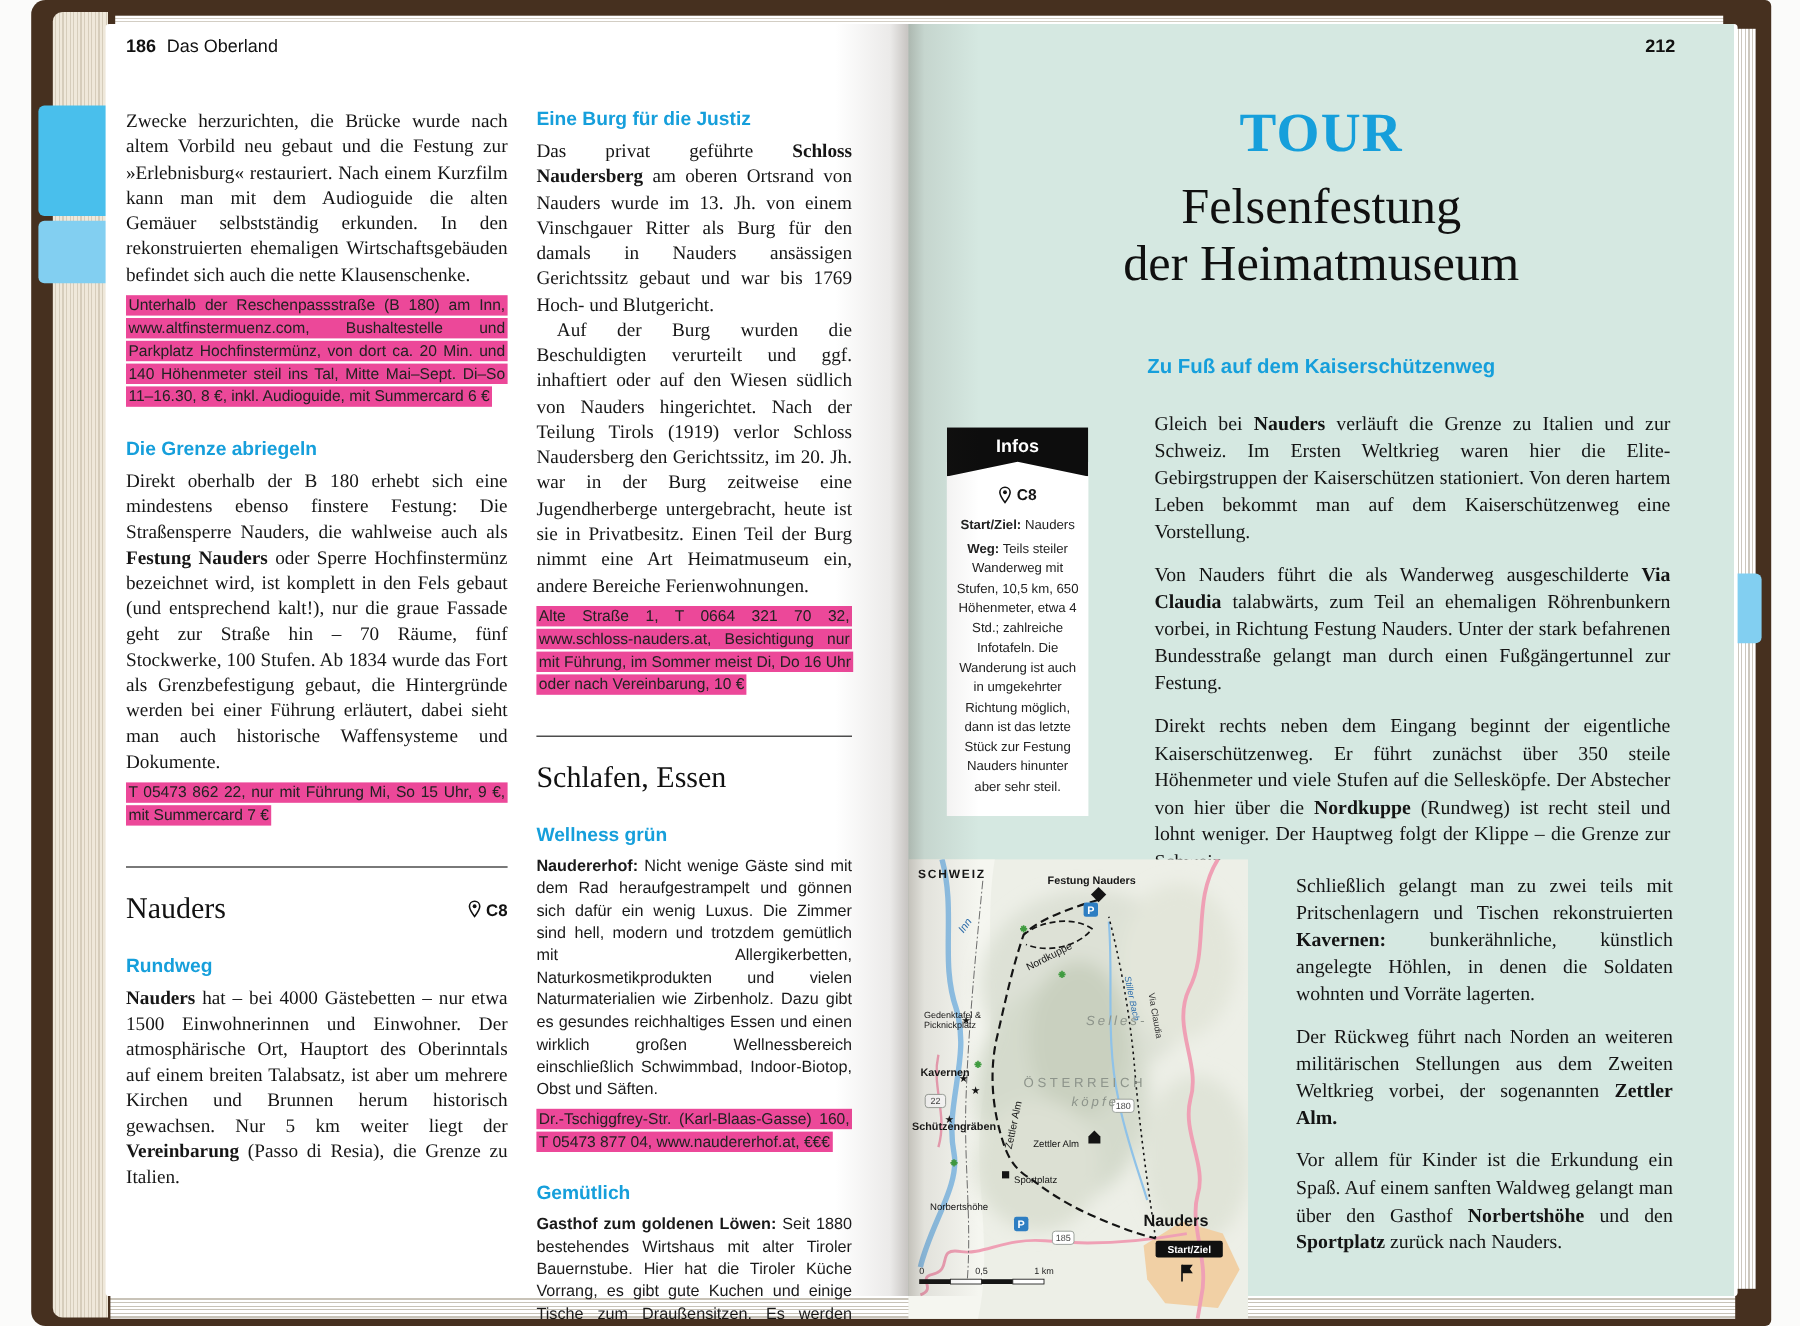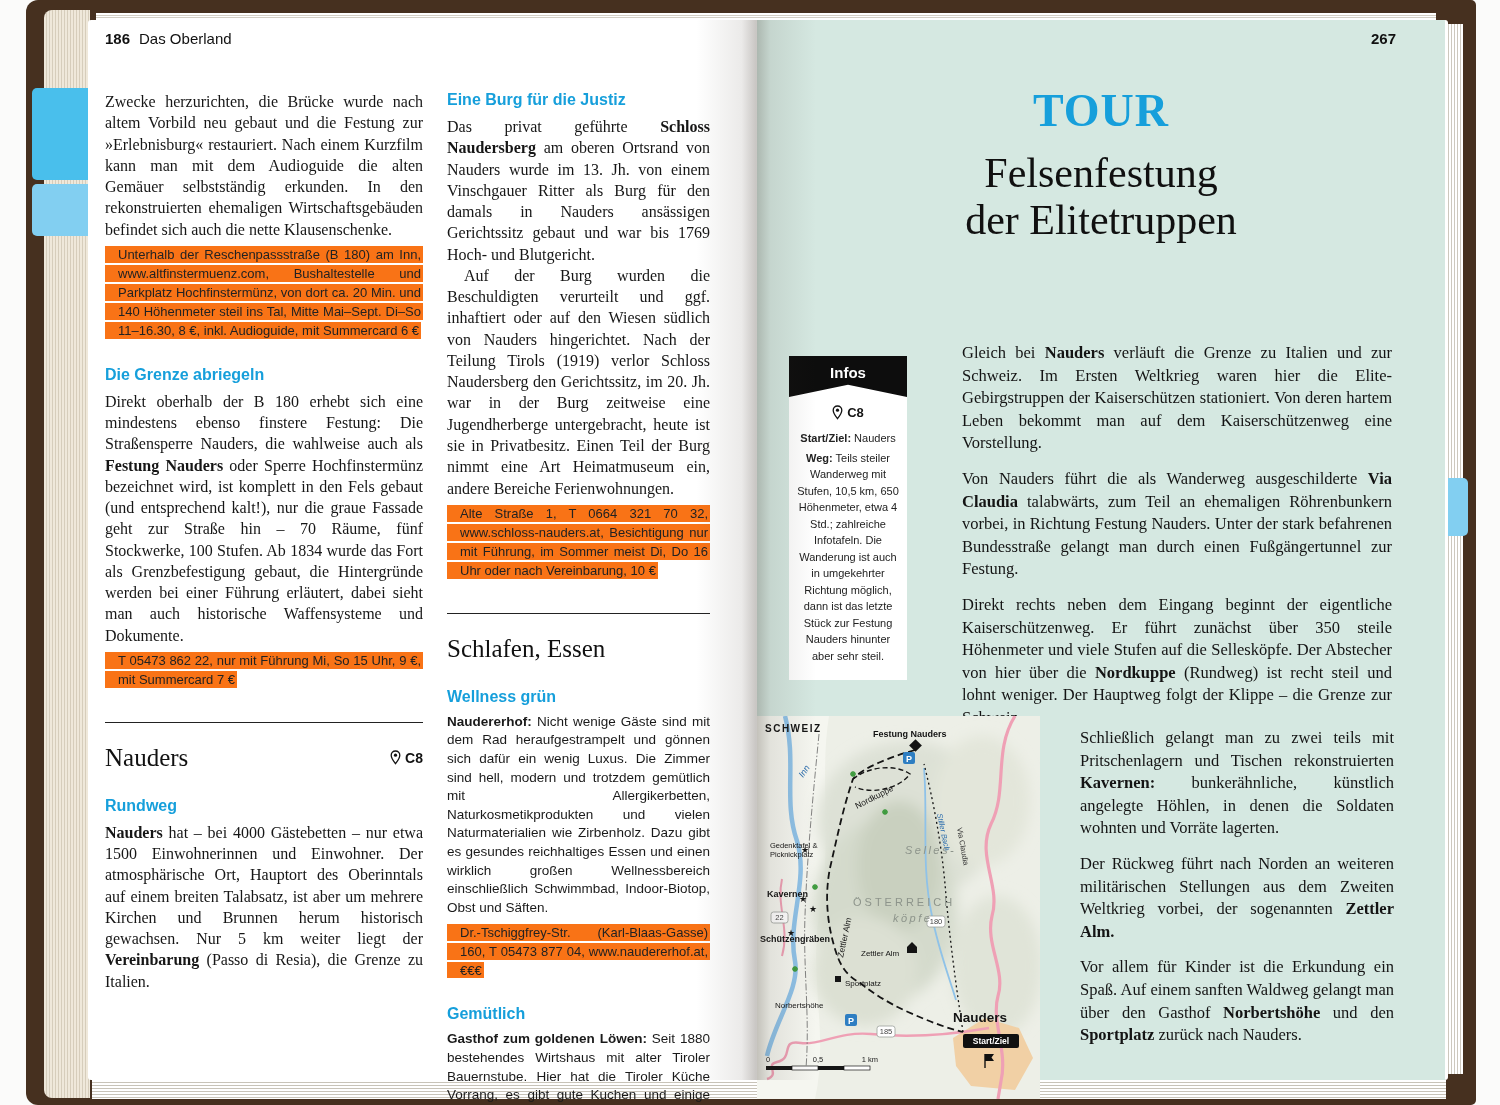--- a/index.html
+++ b/index.html
@@ -27,21 +27,21 @@
   .lp-header{display:flex;gap:9px;align-items:baseline;font-size:15px;color:#111;}
   .pnum{font-weight:bold;}
   .cols{display:flex;gap:24px;margin-top:44px;}
   .col1{width:318px;}
   .col2{width:263px;}
   .col > :first-child{margin-top:0;}
   .serif-p{font-family:Liberation Serif, serif;font-size:16px;line-height:1.33;text-align:justify;color:#161616;hyphens:auto;}
   .indent{text-indent:17px;}
   .sans-p{font-size:13.5px;line-height:1.38;text-align:justify;color:#1a1a1a;hyphens:auto;}
   .info{font-size:13px;line-height:1.46;color:#222;text-align:justify;margin-top:6px;hyphens:auto;}
-  .hl{background:#f97316;-webkit-box-decoration-break:clone;box-decoration-break:clone;padding:.5px 2px 1px 13px;}
+  .hl{background:#ec4899;-webkit-box-decoration-break:clone;box-decoration-break:clone;padding:.5px 2px 1px 2px;}
   .bluehead{color:#169fdb;font-size:16px;font-weight:bold;margin:25px 0 7px;}
   .section-head{display:flex;justify-content:space-between;align-items:center;border-top:1.6px solid #222;margin-top:32px;padding-top:21px;}
   .sh-title{font-family:"Liberation Serif",serif;font-size:25px;color:#111;}
   .mapref{display:inline-flex;align-items:center;gap:4px;font-weight:bold;font-size:14px;color:#111;}
   .mapref svg{display:block;}
 
   
   .rp-num{position:absolute;left:1320px;top:30px;width:76px;text-align:right;font-weight:bold;font-size:15px;color:#111;}
   .tour{position:absolute;left:760px;top:84px;width:682px;text-align:center;font-family:"Liberation Serif",serif;font-weight:bold;font-size:46px;letter-spacing:1px;color:#169fdb;}
   .rp-title{position:absolute;left:760px;top:150px;width:682px;text-align:center;font-family:"Liberation Serif",serif;font-size:42px;line-height:1.13;color:#101010;}
@@ -118,26 +118,27 @@
           </div>
           <h3 class="bluehead">Wellness grün</h3>
           <p class="sans-p"><b>Naudererhof:</b> Nicht wenige Gäste sind mit dem Rad heraufgestrampelt und gönnen sich dafür ein wenig Luxus. Die Zimmer sind hell, modern und trotzdem gemütlich mit Allergikerbetten, Naturkosmetikprodukten und vielen Naturmaterialien wie Zirbenholz. Dazu gibt es gesundes reichhaltiges Essen und einen wirklich großen Wellnessbereich einschließlich Schwimmbad, Indoor-Biotop, Obst und Säften.</p>
           <p class="info"><span class="hl">Dr.-Tschiggfrey-Str. (Karl-Blaas-Gasse) 160, T 05473 877 04, www.naudererhof.at, €€€</span></p>
           <h3 class="bluehead">Gemütlich</h3>
           <p class="sans-p"><b>Gasthof zum goldenen Löwen:</b> Seit 1880 bestehendes Wirtshaus mit alter Tiroler Bauernstube. Hier hat die Tiroler Küche Vorrang, es gibt gute Kuchen und einige Tische zum Draußensitzen. Es werden auch einige Gästezimmer vermietet.</p>
         </div>
       </div>
     </div>
 
-    <div class="rp-num">267</div>
+    <div class="rp-num">212</div>
     <div class="tour">TOUR</div>
     <div class="rp-title">
       <div>Felsenfestung</div>
-      <div>der Elitetruppen</div>
-    </div>
+      <div>der Heimatmuseum</div>
+    </div>
+    <div class="rp-sub">Zu Fuß auf dem Kaiserschützenweg</div>
 
     <div class="infos">
       <div class="infos-banner">Infos</div>
       <div class="infos-body">
         <div class="infos-mapref">
           <svg width="11" height="15" viewBox="0 0 11 15">
               <path d="M5.5 1C3 1 1.2 2.9 1.2 5.3c0 3 4.3 8.4 4.3 8.4s4.3-5.4 4.3-8.4C9.8 2.9 8 1 5.5 1z" fill="none" stroke="#111" stroke-width="1.3"></path>
               <circle cx="5.5" cy="5.2" r="1.6" fill="#111"></circle>
             </svg>
           <span>C8</span>

